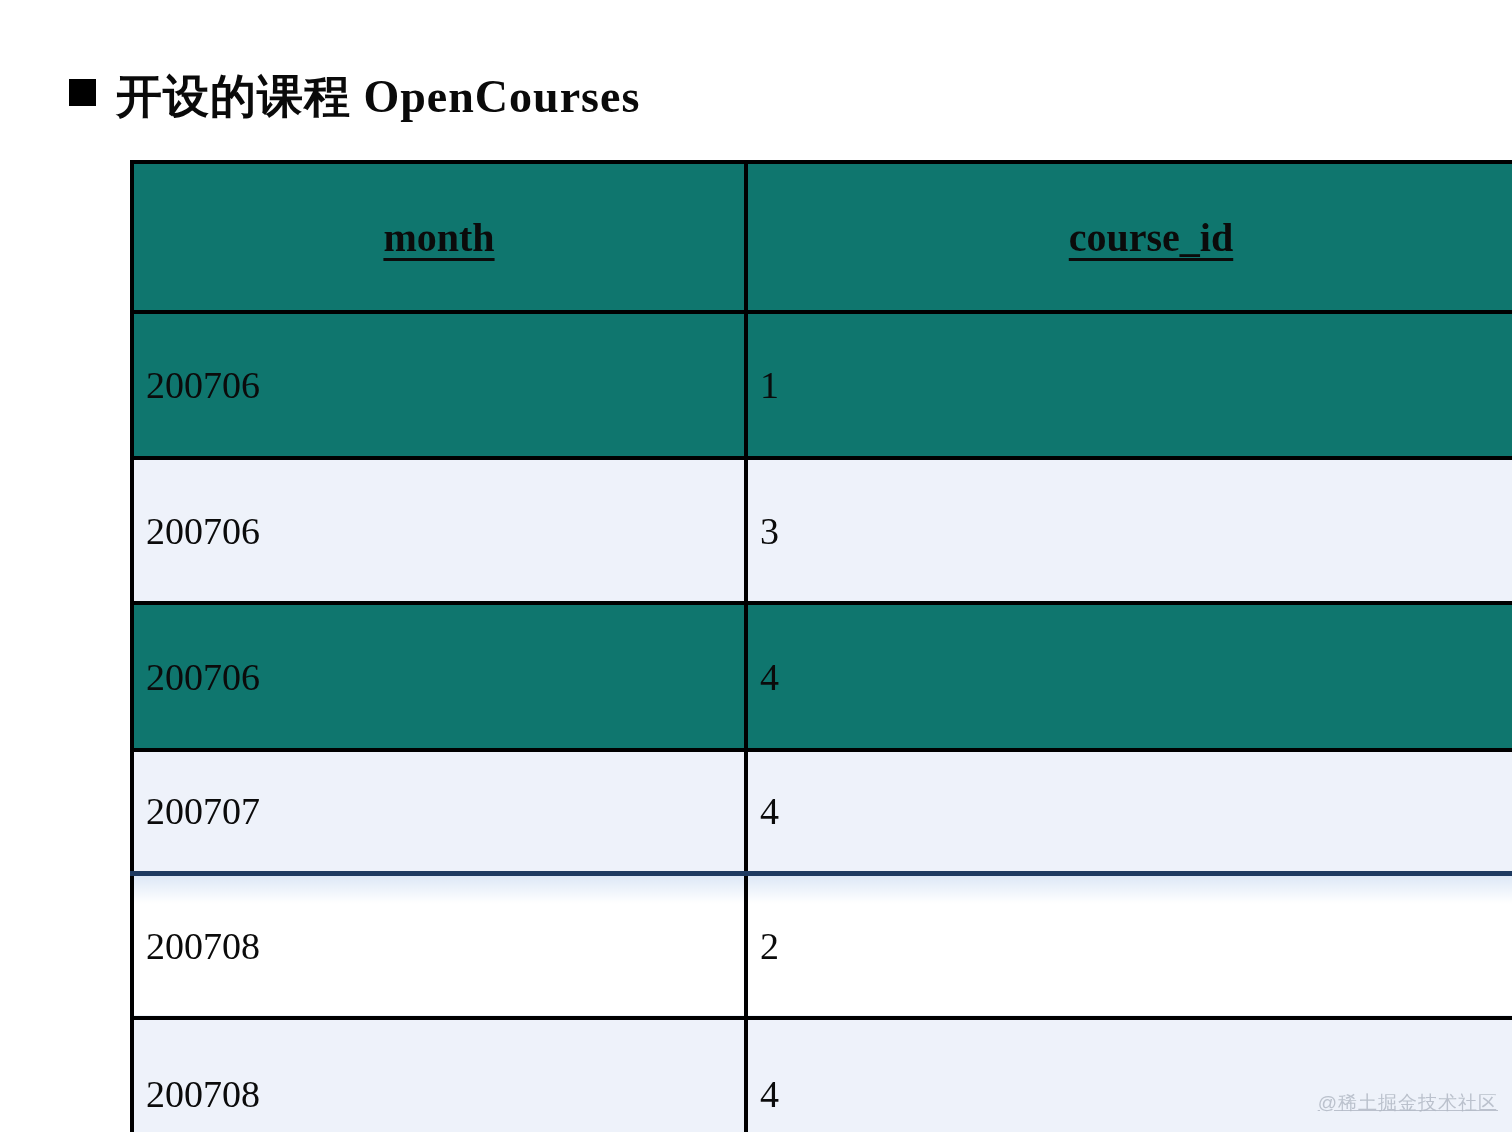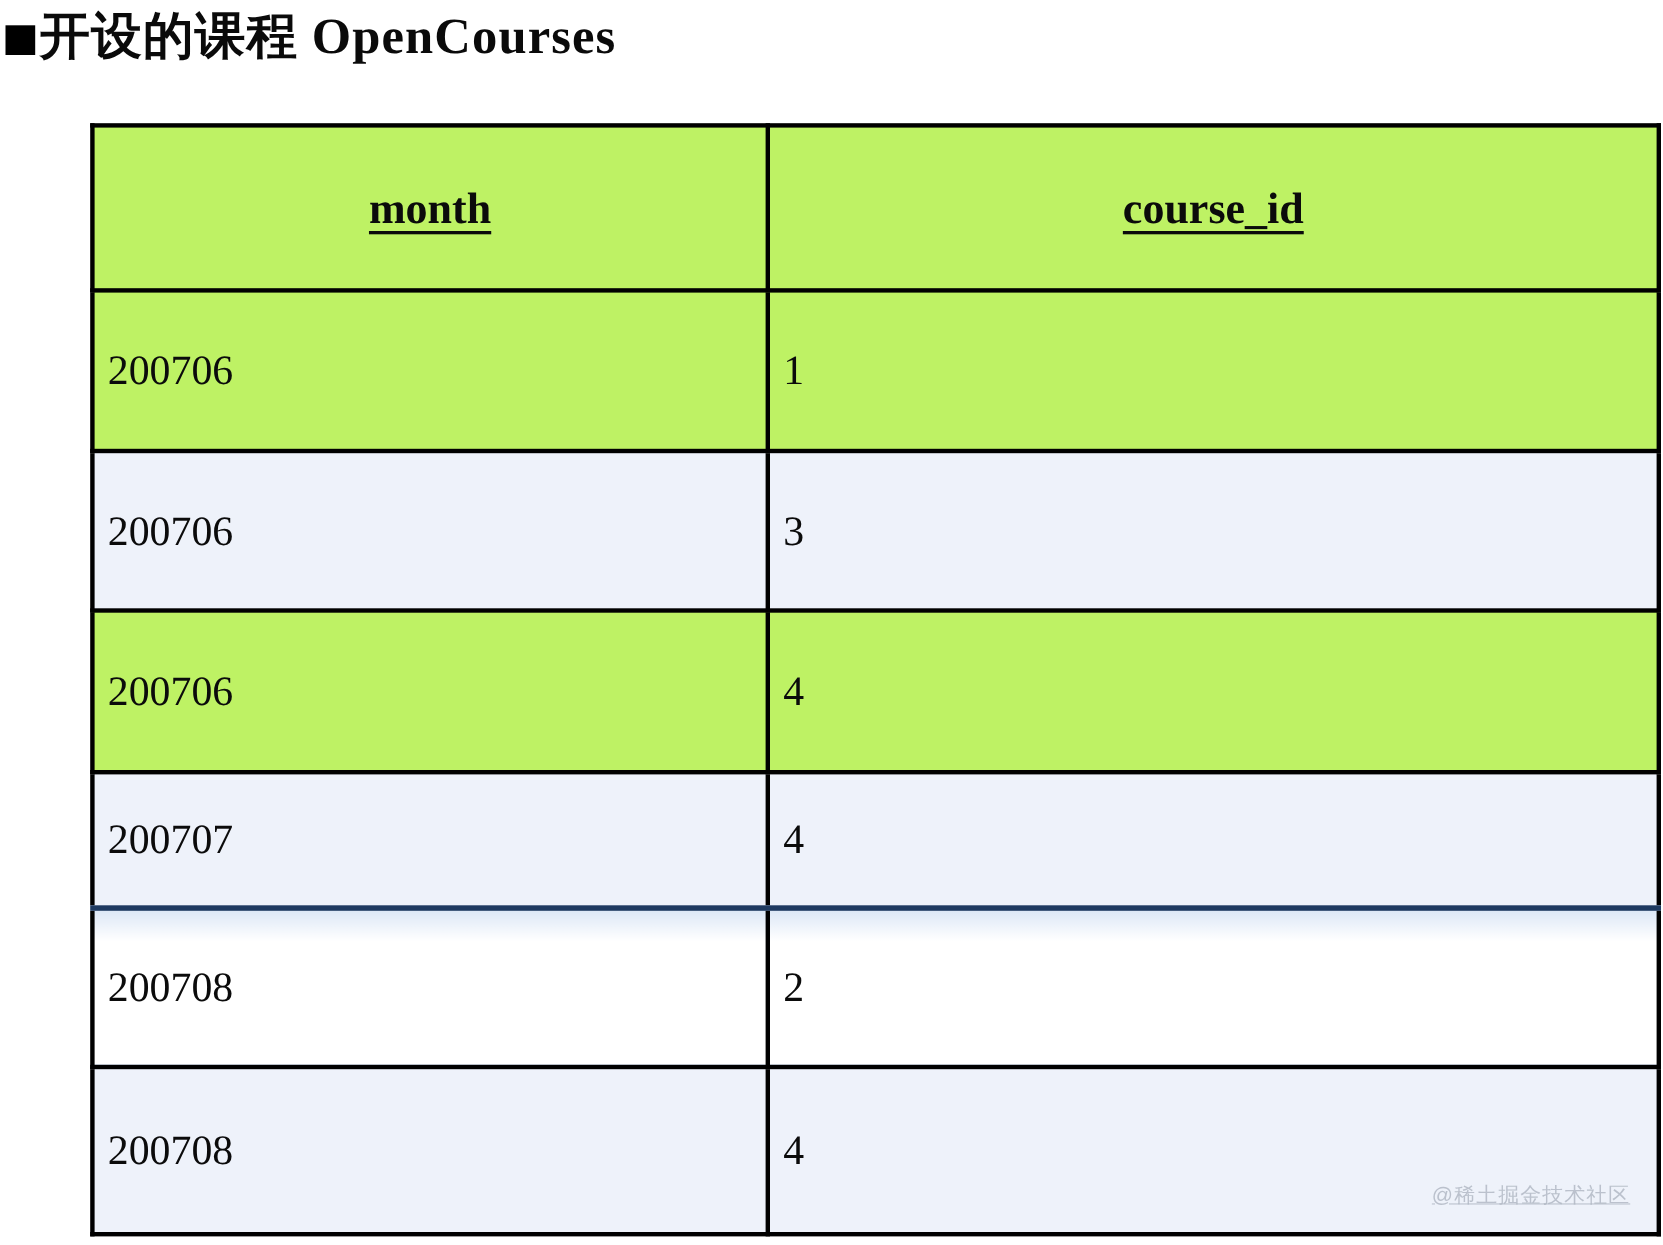--- a/index.html
+++ b/index.html
@@ -1,15 +1,15 @@
 <!DOCTYPE html>
 <html><head>
 <meta charset="utf-8">
 <style>
-  * { margin: 0; padding: 0; box-sizing: border-box; }
+  * { margin: 16px; padding: 0; box-sizing: border-box; }
   html, body {
     width: 1512px;
     height: 1132px;
     background: #ffffff;
     font-family: "Liberation Serif", "DejaVu Serif", serif;
     position: relative;
     overflow: hidden;
   }
 
   
@@ -46,21 +46,21 @@
     font-size: 38px;
     color: #0b0b0b;
   }
   table.courses col.c-month  { width: 614px; }
   table.courses col.c-course { width: 810px; }
 
   table.courses th,
   table.courses td {
     border: 4px solid #000000;
     vertical-align: middle;
-    background: #bef264;
+    background: #0f766e;
   }
   table.courses th {
     height: 150px;
     font-weight: bold;
     text-align: center;
     text-decoration: underline;
     text-underline-offset: 7px;
     text-decoration-thickness: 3px;
     font-size: 40px;
   }

